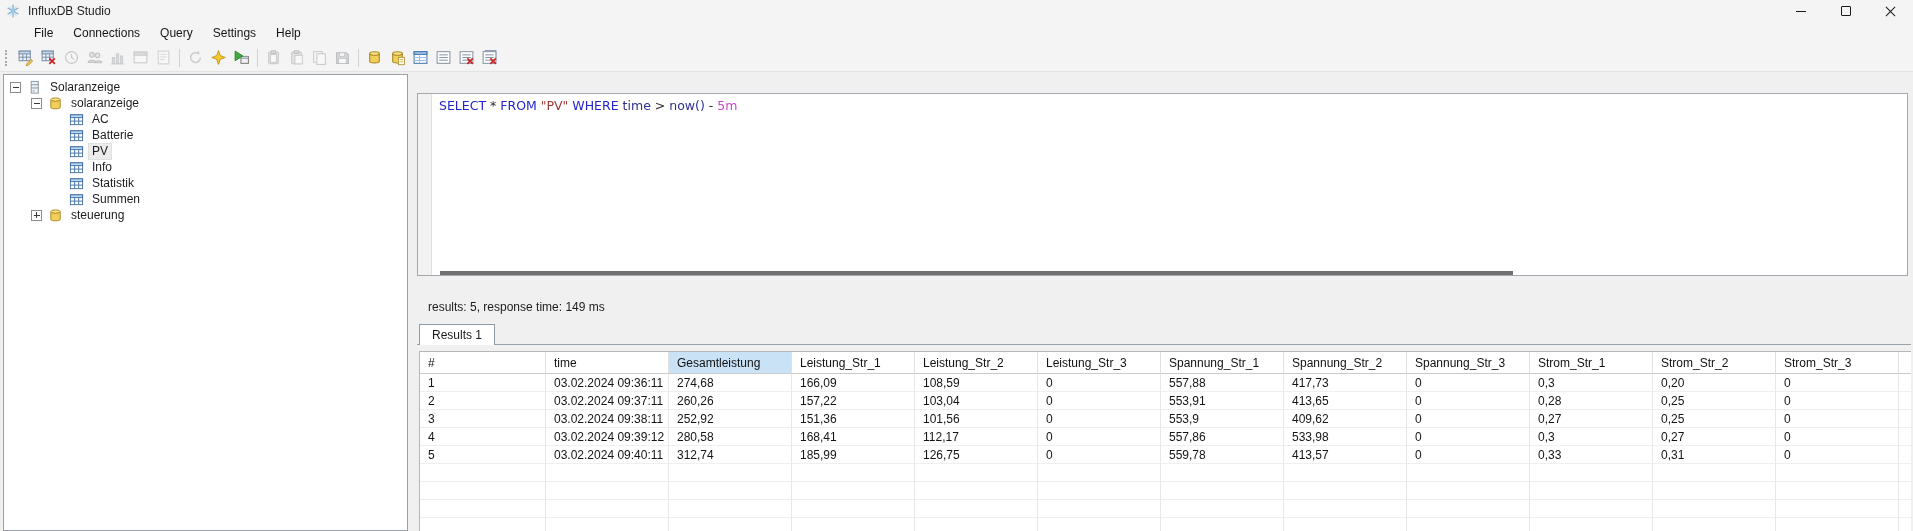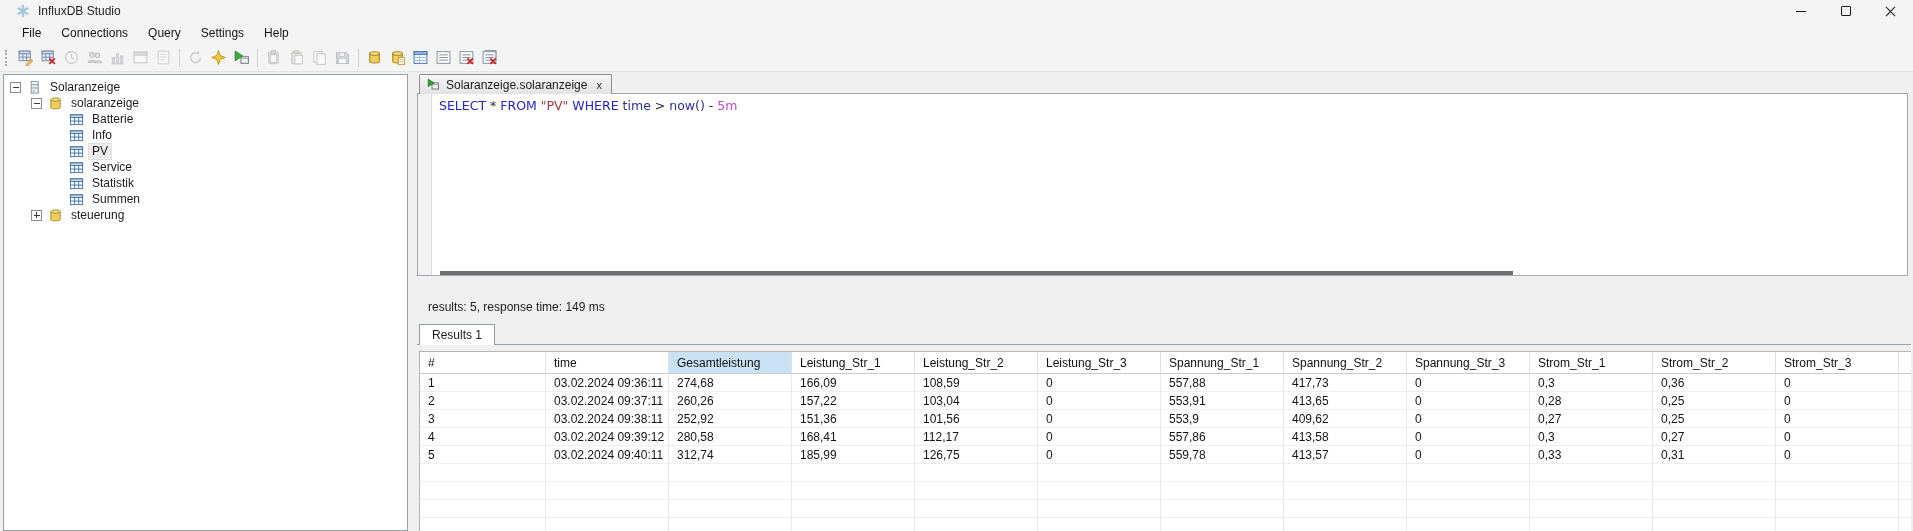--- a/index.html
+++ b/index.html
@@ -2,37 +2,37 @@
 <html><head>
 <meta charset="utf-8">
 <style>
   html,body{margin:0;padding:0}
   body{width:1913px;height:531px;overflow:hidden;position:relative;background:#f0f0f0;
        font-family:"Liberation Sans",sans-serif;font-size:12px;color:#1a1a1a;}
   svg{display:block}
 
   
   .titlebar{position:absolute;top:0;left:0;right:0;height:22px;background:#f4f4f4;
-            display:flex;align-items:center;padding-left:16px;box-sizing:border-box}
+            display:flex;align-items:center;padding-left:6px;box-sizing:border-box}
   .app-icon{width:14px;height:14px;margin-right:8px;flex:none}
   .title-text{font-size:12px;color:#1f1f1f}
   .win-controls{position:absolute;right:0;top:0;height:22px;display:flex}
   .wbtn{width:45px;height:22px;display:flex;align-items:center;justify-content:center}
   .glyph-min{width:10px;height:1px;background:#1a1a1a}
   .glyph-restore{width:8px;height:8px;border:1px solid #1a1a1a;border-radius:1px;position:relative;background:#f4f4f4}
   .glyph-restore::before{content:"";position:absolute;top:-4px;left:2px;width:8px;height:8px;
                          border:1px solid #1a1a1a;border-radius:1px;z-index:-1}
   .glyph-close{width:13px;height:13px;position:relative}
   .glyph-close::before,.glyph-close::after{content:"";position:absolute;left:0;top:6px;width:13px;height:1px;background:#1a1a1a}
   .glyph-close::before{transform:rotate(45deg)}
   .glyph-close::after{transform:rotate(-45deg)}
 
   
   .menubar{position:absolute;top:22px;left:0;right:0;height:22px;background:#f4f4f4;
-           display:flex;align-items:center;padding-left:12px}
+           display:flex;align-items:center;padding-left:24px}
   .mitem{padding:3px 10px;font-size:12px;color:#151515}
 
   
   .toolbar{position:absolute;top:44px;left:0;right:0;height:28px;background:#f4f4f4;
            border-bottom:1px solid #e3e3e3;display:flex;align-items:center;padding-left:4px;box-sizing:border-box}
   .grip{width:2px;height:16px;border-left:2px dotted #a8a8a8;margin:0 5px 0 1px}
   .tbicon{width:23px;height:23px;display:flex;align-items:center;justify-content:center}
   .tbicon svg{width:17px;height:17px}
   .dis{opacity:.42;filter:grayscale(75%)}
   .sep{width:1px;height:18px;background:#d2d2d2;margin:0 4px}
@@ -306,34 +306,34 @@
       <span class="espace"></span>
       <span class="ticon">
         <svg viewBox="0 0 16 16">
           <rect x="1.5" y="3" width="13" height="10.5" fill="#fff" stroke="#4472a8"></rect>
           <rect x="1.5" y="3" width="13" height="3" fill="#b8d4f0" stroke="#4472a8"></rect>
           <line x1="6" y1="6" x2="6" y2="13.5" stroke="#4472a8"></line>
           <line x1="10.3" y1="6" x2="10.3" y2="13.5" stroke="#4472a8"></line>
           <line x1="1.5" y1="9.7" x2="14.5" y2="9.7" stroke="#4472a8"></line>
         </svg>
       </span>
-      <span class="tlabel">Batterie</span>
+      <span class="tlabel">AC</span>
     </div>
     <div class="trow" style="padding-left: 48px;">
       <span class="espace"></span>
       <span class="ticon">
         <svg viewBox="0 0 16 16">
           <rect x="1.5" y="3" width="13" height="10.5" fill="#fff" stroke="#4472a8"></rect>
           <rect x="1.5" y="3" width="13" height="3" fill="#b8d4f0" stroke="#4472a8"></rect>
           <line x1="6" y1="6" x2="6" y2="13.5" stroke="#4472a8"></line>
           <line x1="10.3" y1="6" x2="10.3" y2="13.5" stroke="#4472a8"></line>
           <line x1="1.5" y1="9.7" x2="14.5" y2="9.7" stroke="#4472a8"></line>
         </svg>
       </span>
-      <span class="tlabel">Info</span>
+      <span class="tlabel">Batterie</span>
     </div>
     <div class="trow" style="padding-left: 48px;">
       <span class="espace"></span>
       <span class="ticon">
         <svg viewBox="0 0 16 16">
           <rect x="1.5" y="3" width="13" height="10.5" fill="#fff" stroke="#4472a8"></rect>
           <rect x="1.5" y="3" width="13" height="3" fill="#b8d4f0" stroke="#4472a8"></rect>
           <line x1="6" y1="6" x2="6" y2="13.5" stroke="#4472a8"></line>
           <line x1="10.3" y1="6" x2="10.3" y2="13.5" stroke="#4472a8"></line>
           <line x1="1.5" y1="9.7" x2="14.5" y2="9.7" stroke="#4472a8"></line>
@@ -345,21 +345,21 @@
       <span class="espace"></span>
       <span class="ticon">
         <svg viewBox="0 0 16 16">
           <rect x="1.5" y="3" width="13" height="10.5" fill="#fff" stroke="#4472a8"></rect>
           <rect x="1.5" y="3" width="13" height="3" fill="#b8d4f0" stroke="#4472a8"></rect>
           <line x1="6" y1="6" x2="6" y2="13.5" stroke="#4472a8"></line>
           <line x1="10.3" y1="6" x2="10.3" y2="13.5" stroke="#4472a8"></line>
           <line x1="1.5" y1="9.7" x2="14.5" y2="9.7" stroke="#4472a8"></line>
         </svg>
       </span>
-      <span class="tlabel">Service</span>
+      <span class="tlabel">Info</span>
     </div>
     <div class="trow" style="padding-left: 48px;">
       <span class="espace"></span>
       <span class="ticon">
         <svg viewBox="0 0 16 16">
           <rect x="1.5" y="3" width="13" height="10.5" fill="#fff" stroke="#4472a8"></rect>
           <rect x="1.5" y="3" width="13" height="3" fill="#b8d4f0" stroke="#4472a8"></rect>
           <line x1="6" y1="6" x2="6" y2="13.5" stroke="#4472a8"></line>
           <line x1="10.3" y1="6" x2="10.3" y2="13.5" stroke="#4472a8"></line>
           <line x1="1.5" y1="9.7" x2="14.5" y2="9.7" stroke="#4472a8"></line>
@@ -386,33 +386,20 @@
         <svg viewBox="0 0 16 16">
           <path d="M3 3.8v8.4c0 2 10 2 10 0V3.8" fill="#f2cf5a" stroke="#a8841c"></path>
           <ellipse cx="8" cy="3.8" rx="5" ry="1.8" fill="#f8e08a" stroke="#a8841c"></ellipse>
         </svg>
       </span>
       <span class="tlabel">steuerung</span>
     </div>
   </div>
 
 <div class="rightpanel">
-  <div class="tabbar">
-    <div class="qtab">
-      <span class="tab-run">
-        <svg viewBox="0 0 13 13">
-            <rect x="5" y="5" width="6.5" height="6" fill="#efefef" stroke="#7c7c7c"></rect>
-        <rect x="5" y="5" width="6.5" height="1.8" fill="#c9d4e2" stroke="#7c7c7c" stroke-width=".5"></rect>
-        <path d="M1.2 1.2l6 3.7-6 3.7z" fill="#2fa32f" stroke="#1a6f1a" stroke-width=".7"></path>
-          </svg>
-      </span>
-      <span class="tab-title">Solaranzeige.solaranzeige</span>
-      <span class="tab-close">x</span>
-    </div>
-  </div>
 
   <div class="editor">
     <div class="gutter"></div>
     <div class="qline" id="qline"><span style="color: rgb(36, 36, 205);">SELECT</span><span style="color: rgb(42, 42, 42);"> </span><span style="color: rgb(42, 42, 42);">*</span><span style="color: rgb(42, 42, 42);"> </span><span style="color: rgb(36, 36, 205);">FROM</span><span style="color: rgb(42, 42, 42);"> </span><span style="color: rgb(160, 58, 58);">"PV"</span><span style="color: rgb(42, 42, 42);"> </span><span style="color: rgb(36, 36, 205);">WHERE</span><span style="color: rgb(42, 42, 42);"> </span><span style="color: rgb(47, 47, 143);">time</span><span style="color: rgb(42, 42, 42);"> </span><span style="color: rgb(42, 42, 42);">&gt;</span><span style="color: rgb(42, 42, 42);"> </span><span style="color: rgb(47, 47, 143);">now()</span><span style="color: rgb(42, 42, 42);"> </span><span style="color: rgb(42, 42, 42);">-</span><span style="color: rgb(42, 42, 42);"> </span><span style="color: rgb(204, 68, 204);">5m</span></div>
   </div>
   <div class="hthumb"></div>
 
   <div class="summary">results: 5, response time: 149 ms</div>
   <div class="rtab">Results 1</div>
   <div class="stripline"></div>
@@ -436,21 +423,21 @@
         <div class="gc" style="width: 126px;">1</div>
         <div class="gc" style="width: 123px;">03.02.2024 09:36:11</div>
         <div class="gc" style="width: 123px;">274,68</div>
         <div class="gc" style="width: 123px;">166,09</div>
         <div class="gc" style="width: 123px;">108,59</div>
         <div class="gc" style="width: 123px;">0</div>
         <div class="gc" style="width: 123px;">557,88</div>
         <div class="gc" style="width: 123px;">417,73</div>
         <div class="gc" style="width: 123px;">0</div>
         <div class="gc" style="width: 123px;">0,3</div>
-        <div class="gc" style="width: 123px;">0,36</div>
+        <div class="gc" style="width: 123px;">0,20</div>
         <div class="gc" style="width: 123px;">0</div>
         <div class="gc gfill"></div>
       </div>
       <div class="gr">
         <div class="gc" style="width: 126px;">2</div>
         <div class="gc" style="width: 123px;">03.02.2024 09:37:11</div>
         <div class="gc" style="width: 123px;">260,26</div>
         <div class="gc" style="width: 123px;">157,22</div>
         <div class="gc" style="width: 123px;">103,04</div>
         <div class="gc" style="width: 123px;">0</div>
@@ -478,21 +465,21 @@
         <div class="gc gfill"></div>
       </div>
       <div class="gr">
         <div class="gc" style="width: 126px;">4</div>
         <div class="gc" style="width: 123px;">03.02.2024 09:39:12</div>
         <div class="gc" style="width: 123px;">280,58</div>
         <div class="gc" style="width: 123px;">168,41</div>
         <div class="gc" style="width: 123px;">112,17</div>
         <div class="gc" style="width: 123px;">0</div>
         <div class="gc" style="width: 123px;">557,86</div>
-        <div class="gc" style="width: 123px;">413,58</div>
+        <div class="gc" style="width: 123px;">533,98</div>
         <div class="gc" style="width: 123px;">0</div>
         <div class="gc" style="width: 123px;">0,3</div>
         <div class="gc" style="width: 123px;">0,27</div>
         <div class="gc" style="width: 123px;">0</div>
         <div class="gc gfill"></div>
       </div>
       <div class="gr">
         <div class="gc" style="width: 126px;">5</div>
         <div class="gc" style="width: 123px;">03.02.2024 09:40:11</div>
         <div class="gc" style="width: 123px;">312,74</div>

